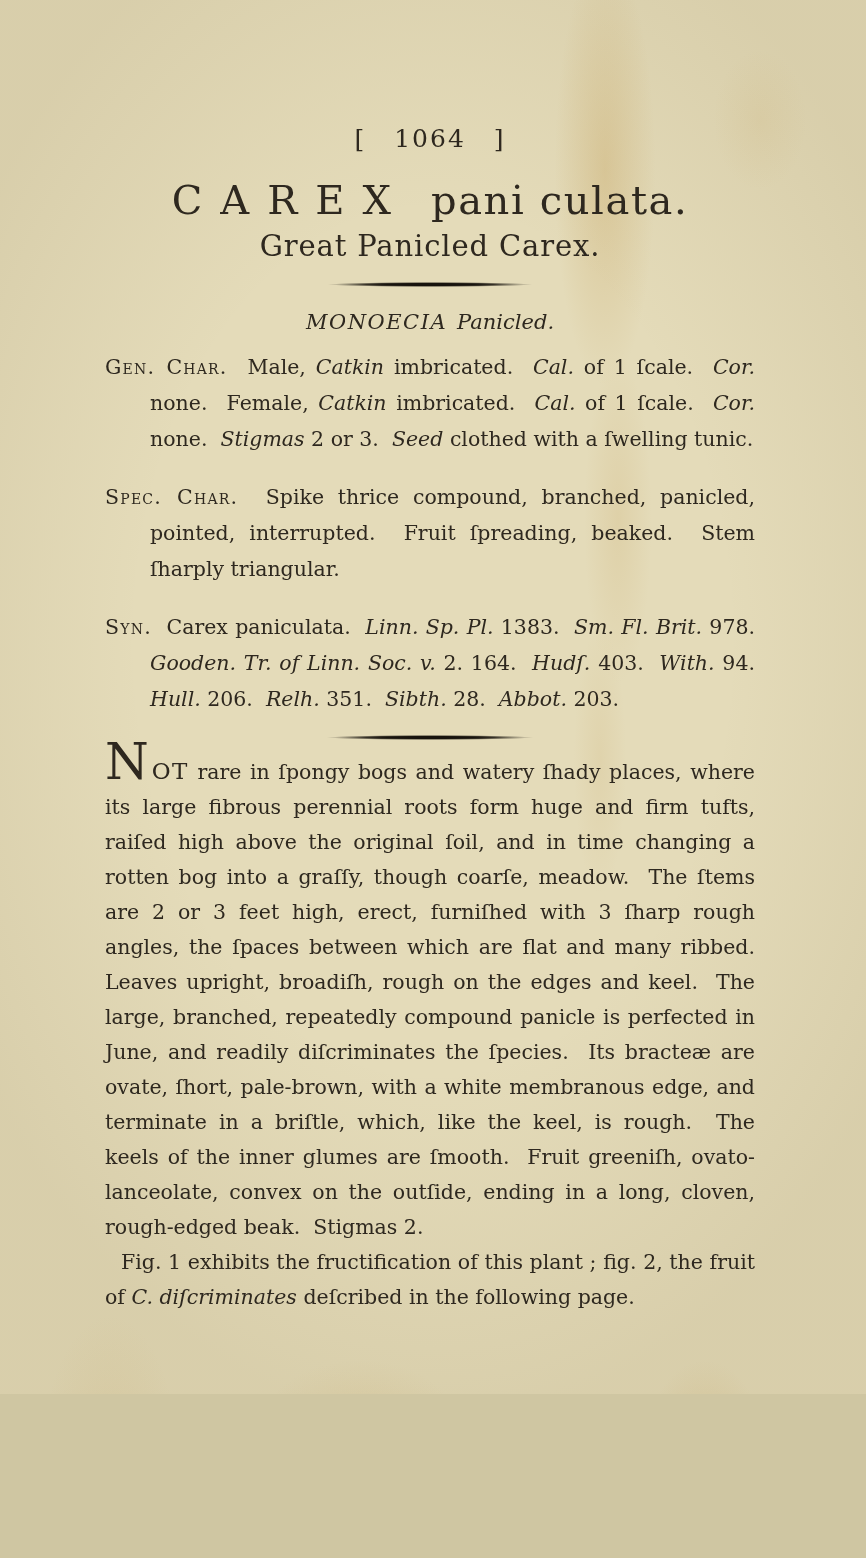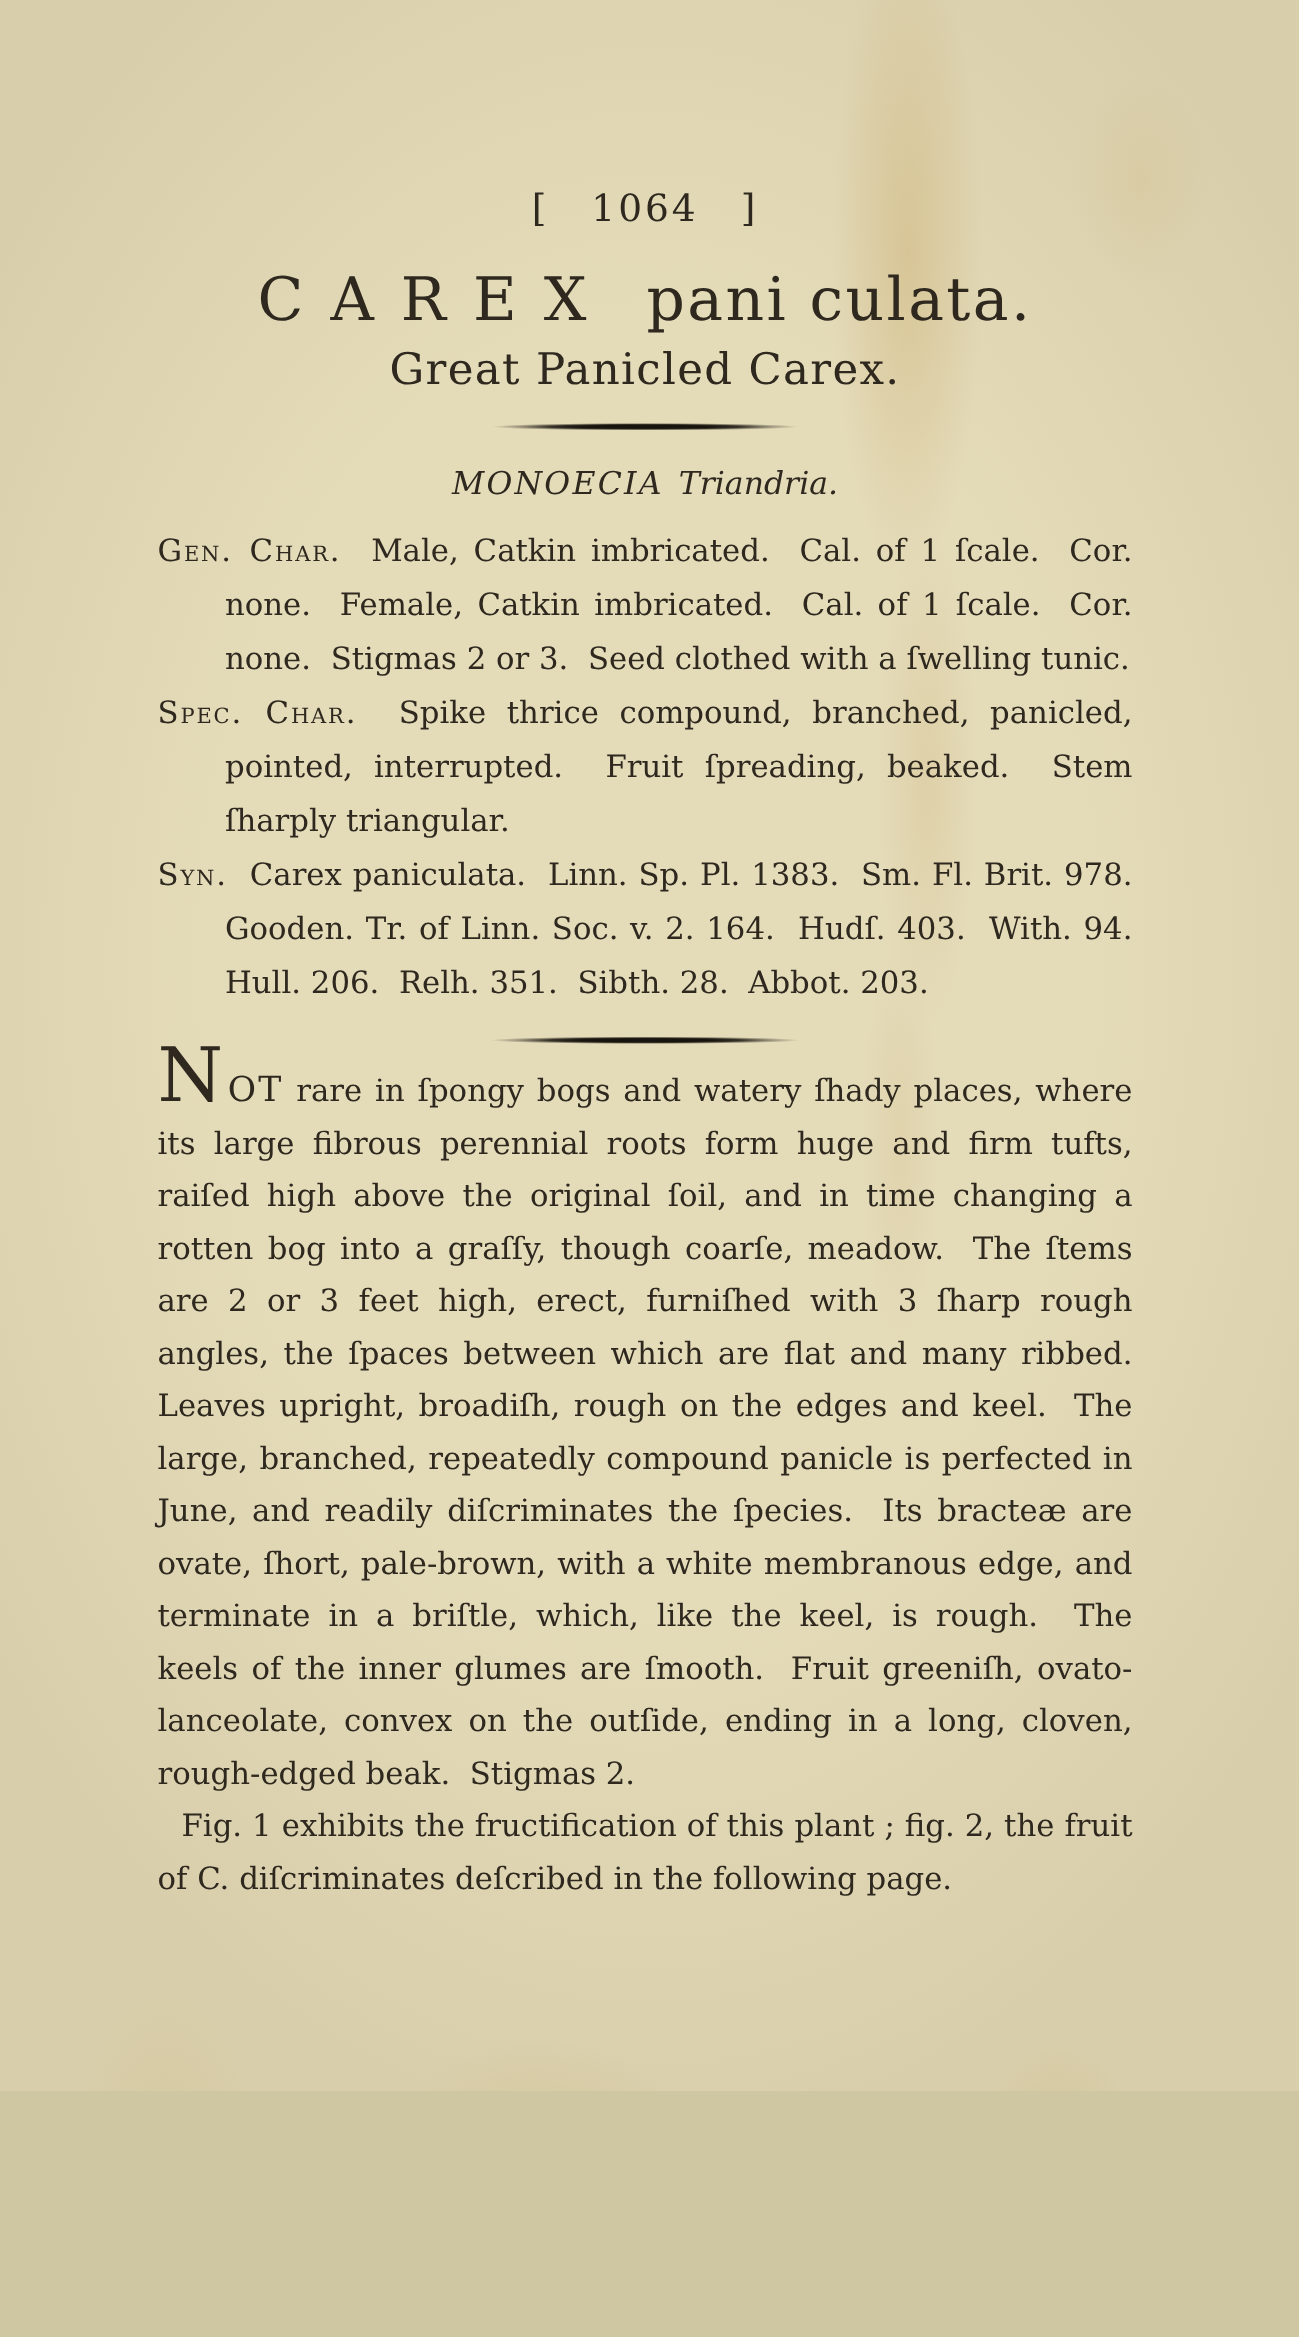--- a/index.html
+++ b/index.html
@@ -34,47 +34,47 @@
     width:204px;height:5px;margin:16px auto 0 auto;
     background:radial-gradient(closest-side, #17130d 42%, rgba(23,19,13,0.85) 62%, rgba(23,19,13,0.35) 82%, transparent 100%);
   }
   .rule2{margin-top:18px;width:206px;}
   .taxonomy{margin-top:20px;font-size:21px;line-height:30px;font-style:italic;}
   .taxonomy .order{letter-spacing:1.5px;margin-right:10px;text-align:center;}
   .para{
     margin:0;font-size:20.5px;line-height:36px;
     text-align:justify;white-space:pre-wrap;
   }
-  .hang{padding-left:45px;text-indent:-45px;}
+  .hang{padding-left:45px;text-indent:-45px;margin-top:22px;}
   .first-sec{margin-top:12px;}
   .gramen{padding-left:42px;text-indent:-22px;}
   .body-para{margin-top:14px;line-height:35px;}
   .fig-para{text-indent:16px;margin-top:0;}
-  .it{}
+  .it{font-style:italic;}
   .sc{font-variant:small-caps;letter-spacing:0.06em;}
   .dc{font-size:50px;line-height:0;letter-spacing:3px;}
   .scs{font-size:23px;letter-spacing:1.5px;}
 </style>
 </head>
 <body>
 
 <div class="page">
 
   <div class="pagenum center">[ 1064 ]</div>
 
   <div class="title center">
     <span class="genus">CAREX</span><span class="species">pani culata.</span>
   </div>
 
   <div class="subtitle center">Great Panicled Carex.</div>
 
   <div class="rule"></div>
 
   <div class="taxonomy center">
-    <span class="order">MONOECIA</span><span>Triandria.</span>
+    <span class="order">MONOECIA</span><span>Panicled.</span>
   </div>
 
   <p class="para hang first-sec"><span class="sc">Gen. Char.</span><span>  Male, </span><span class="it">Catkin</span><span> imbricated.  </span><span class="it">Cal.</span><span> of 1 ſcale.  </span><span class="it">Cor.</span><span> none.  Female, </span><span class="it">Catkin</span><span> imbricated.  </span><span class="it">Cal.</span><span> of 1 ſcale.  </span><span class="it">Cor.</span><span> none.  </span><span class="it">Stigmas</span><span> 2 or 3.  </span><span class="it">Seed</span><span> clothed with a ſwelling tunic.</span></p>
 
   <p class="para hang"><span class="sc">Spec. Char.</span><span>  Spike thrice compound, branched, panicled, pointed, interrupted.  Fruit ſpreading, beaked.  Stem ſharply triangular.</span></p>
 
   <p class="para hang"><span class="sc">Syn.</span><span>  Carex paniculata.  </span><span class="it">Linn. Sp. Pl.</span><span> 1383.  </span><span class="it">Sm. Fl. Brit.</span><span> 978.  </span><span class="it">Gooden. Tr. of Linn. Soc. v.</span><span> 2. 164.  </span><span class="it">Hudſ.</span><span> 403.  </span><span class="it">With.</span><span> 94.  </span><span class="it">Hull.</span><span> 206.  </span><span class="it">Relh.</span><span> 351.  </span><span class="it">Sibth.</span><span> 28.  </span><span class="it">Abbot.</span><span> 203.</span></p>
 
 
   <div class="rule rule2"></div>

